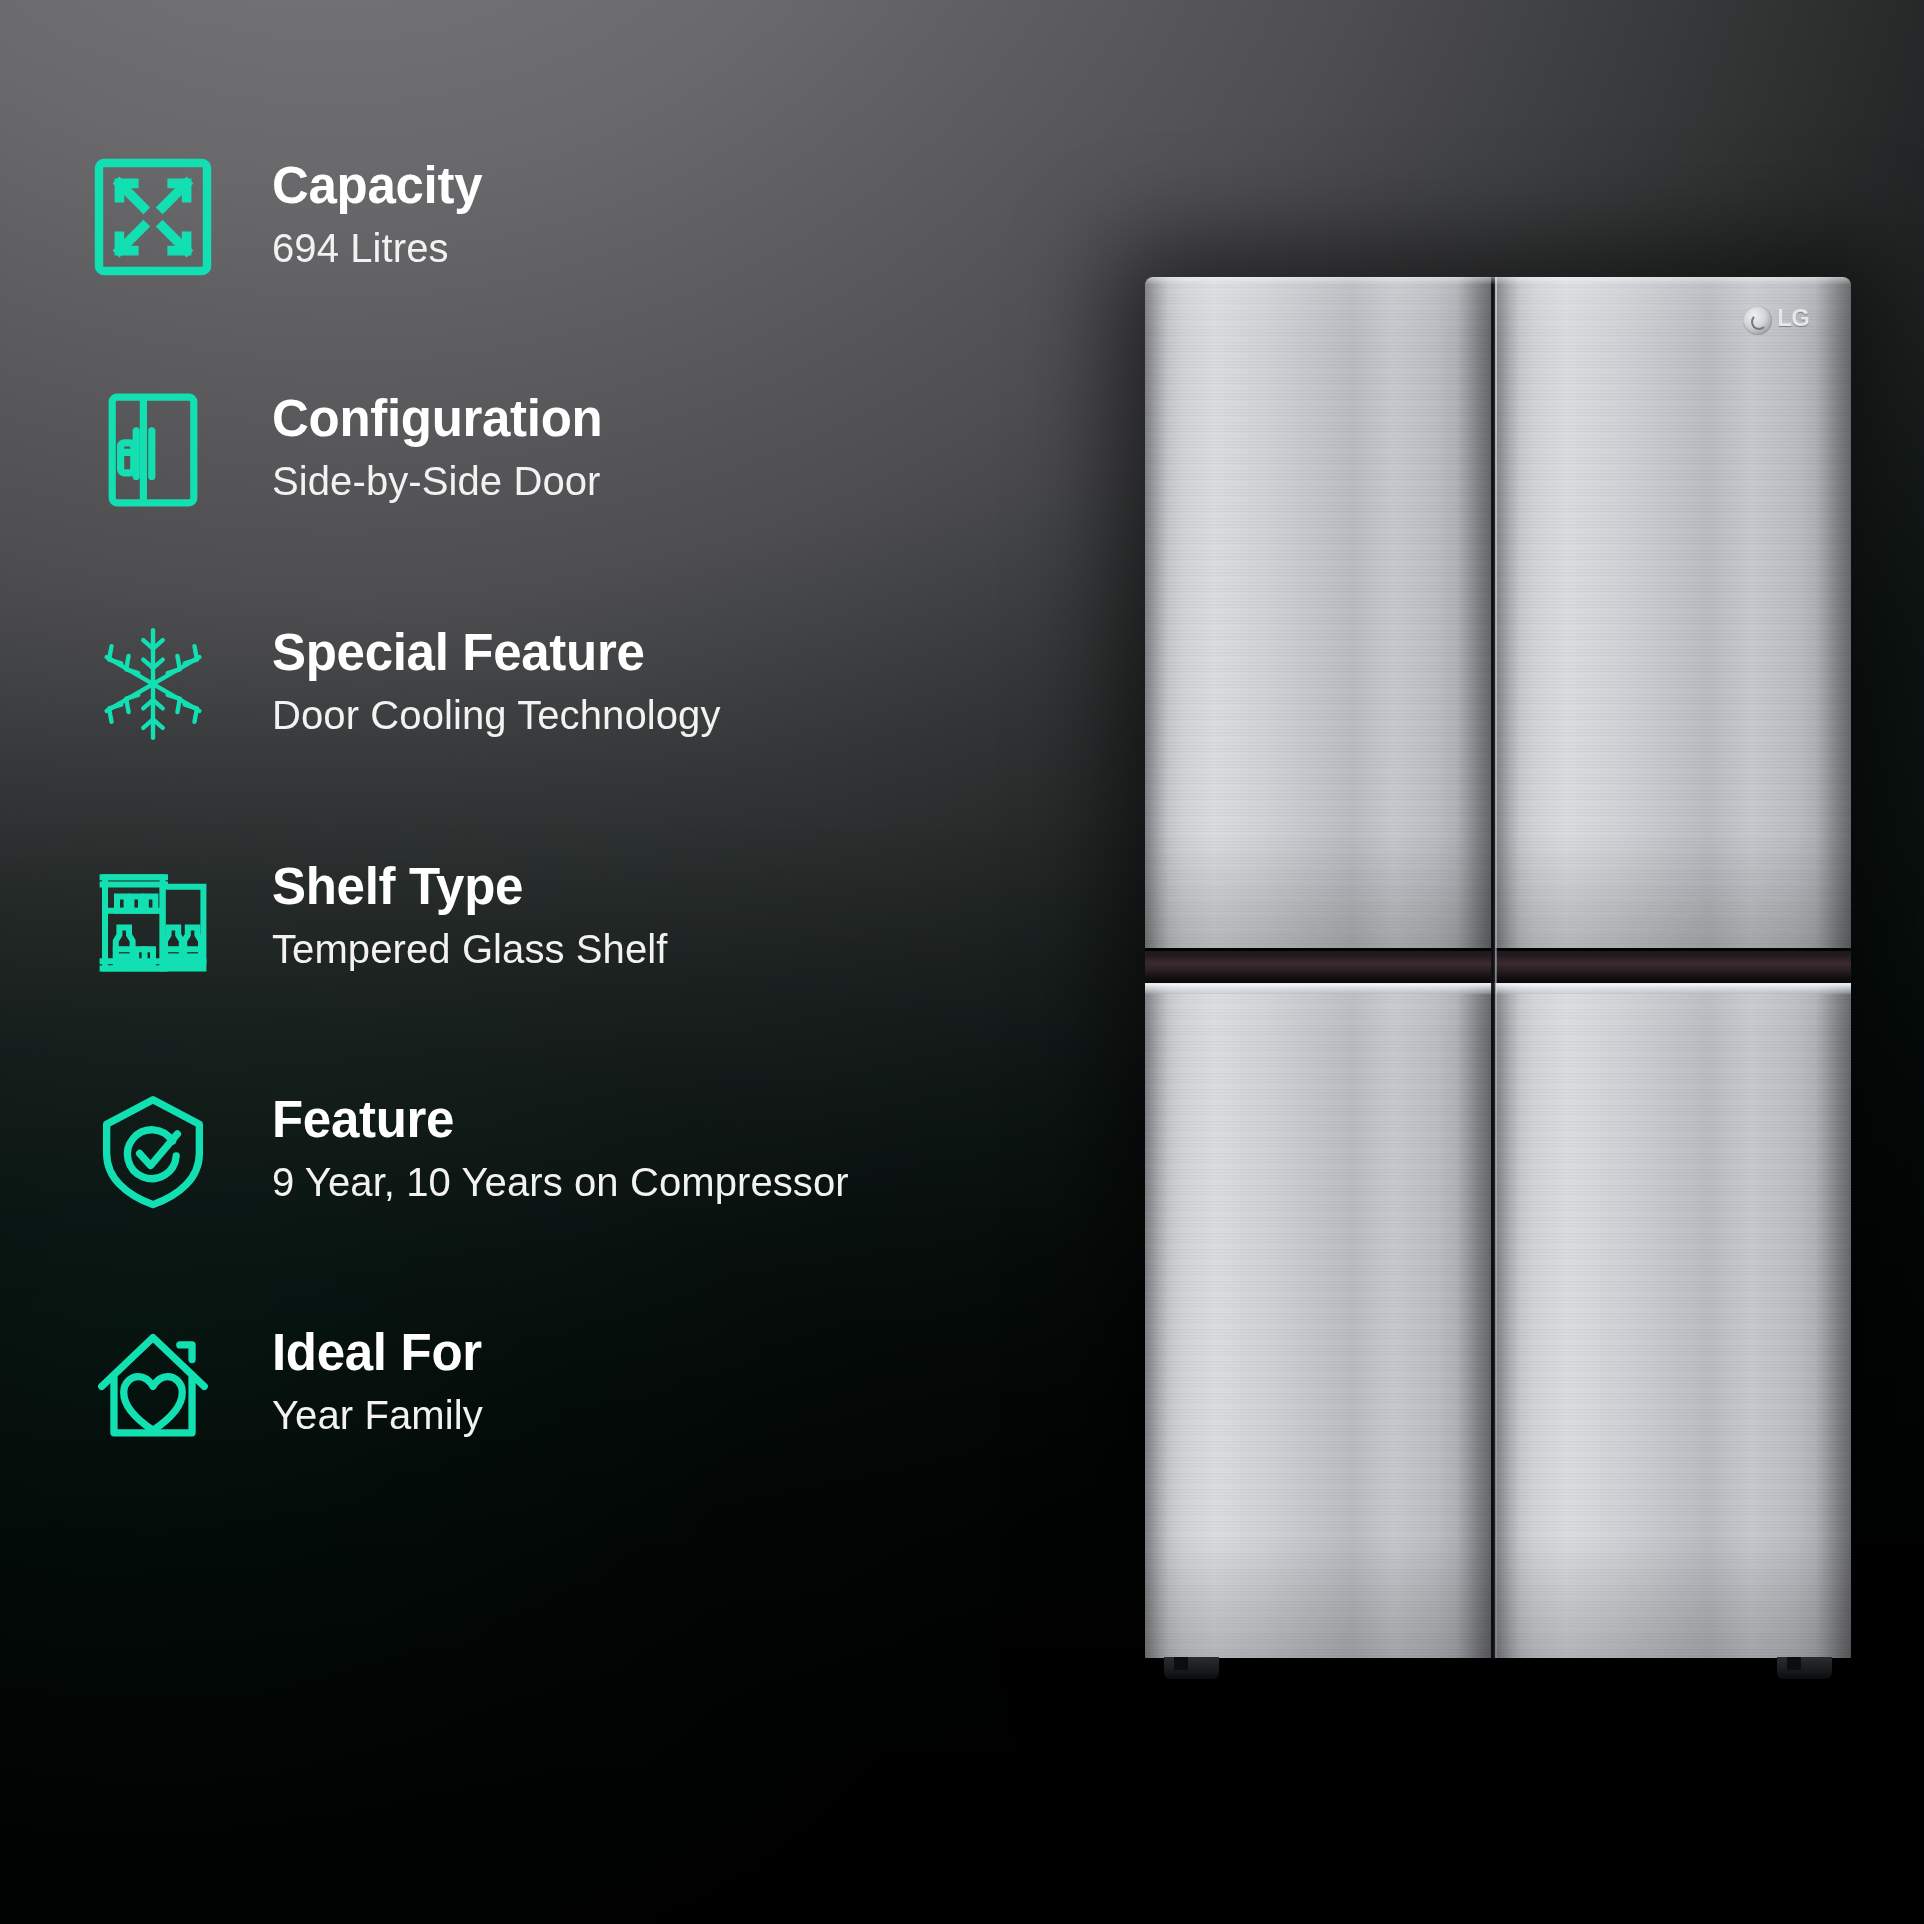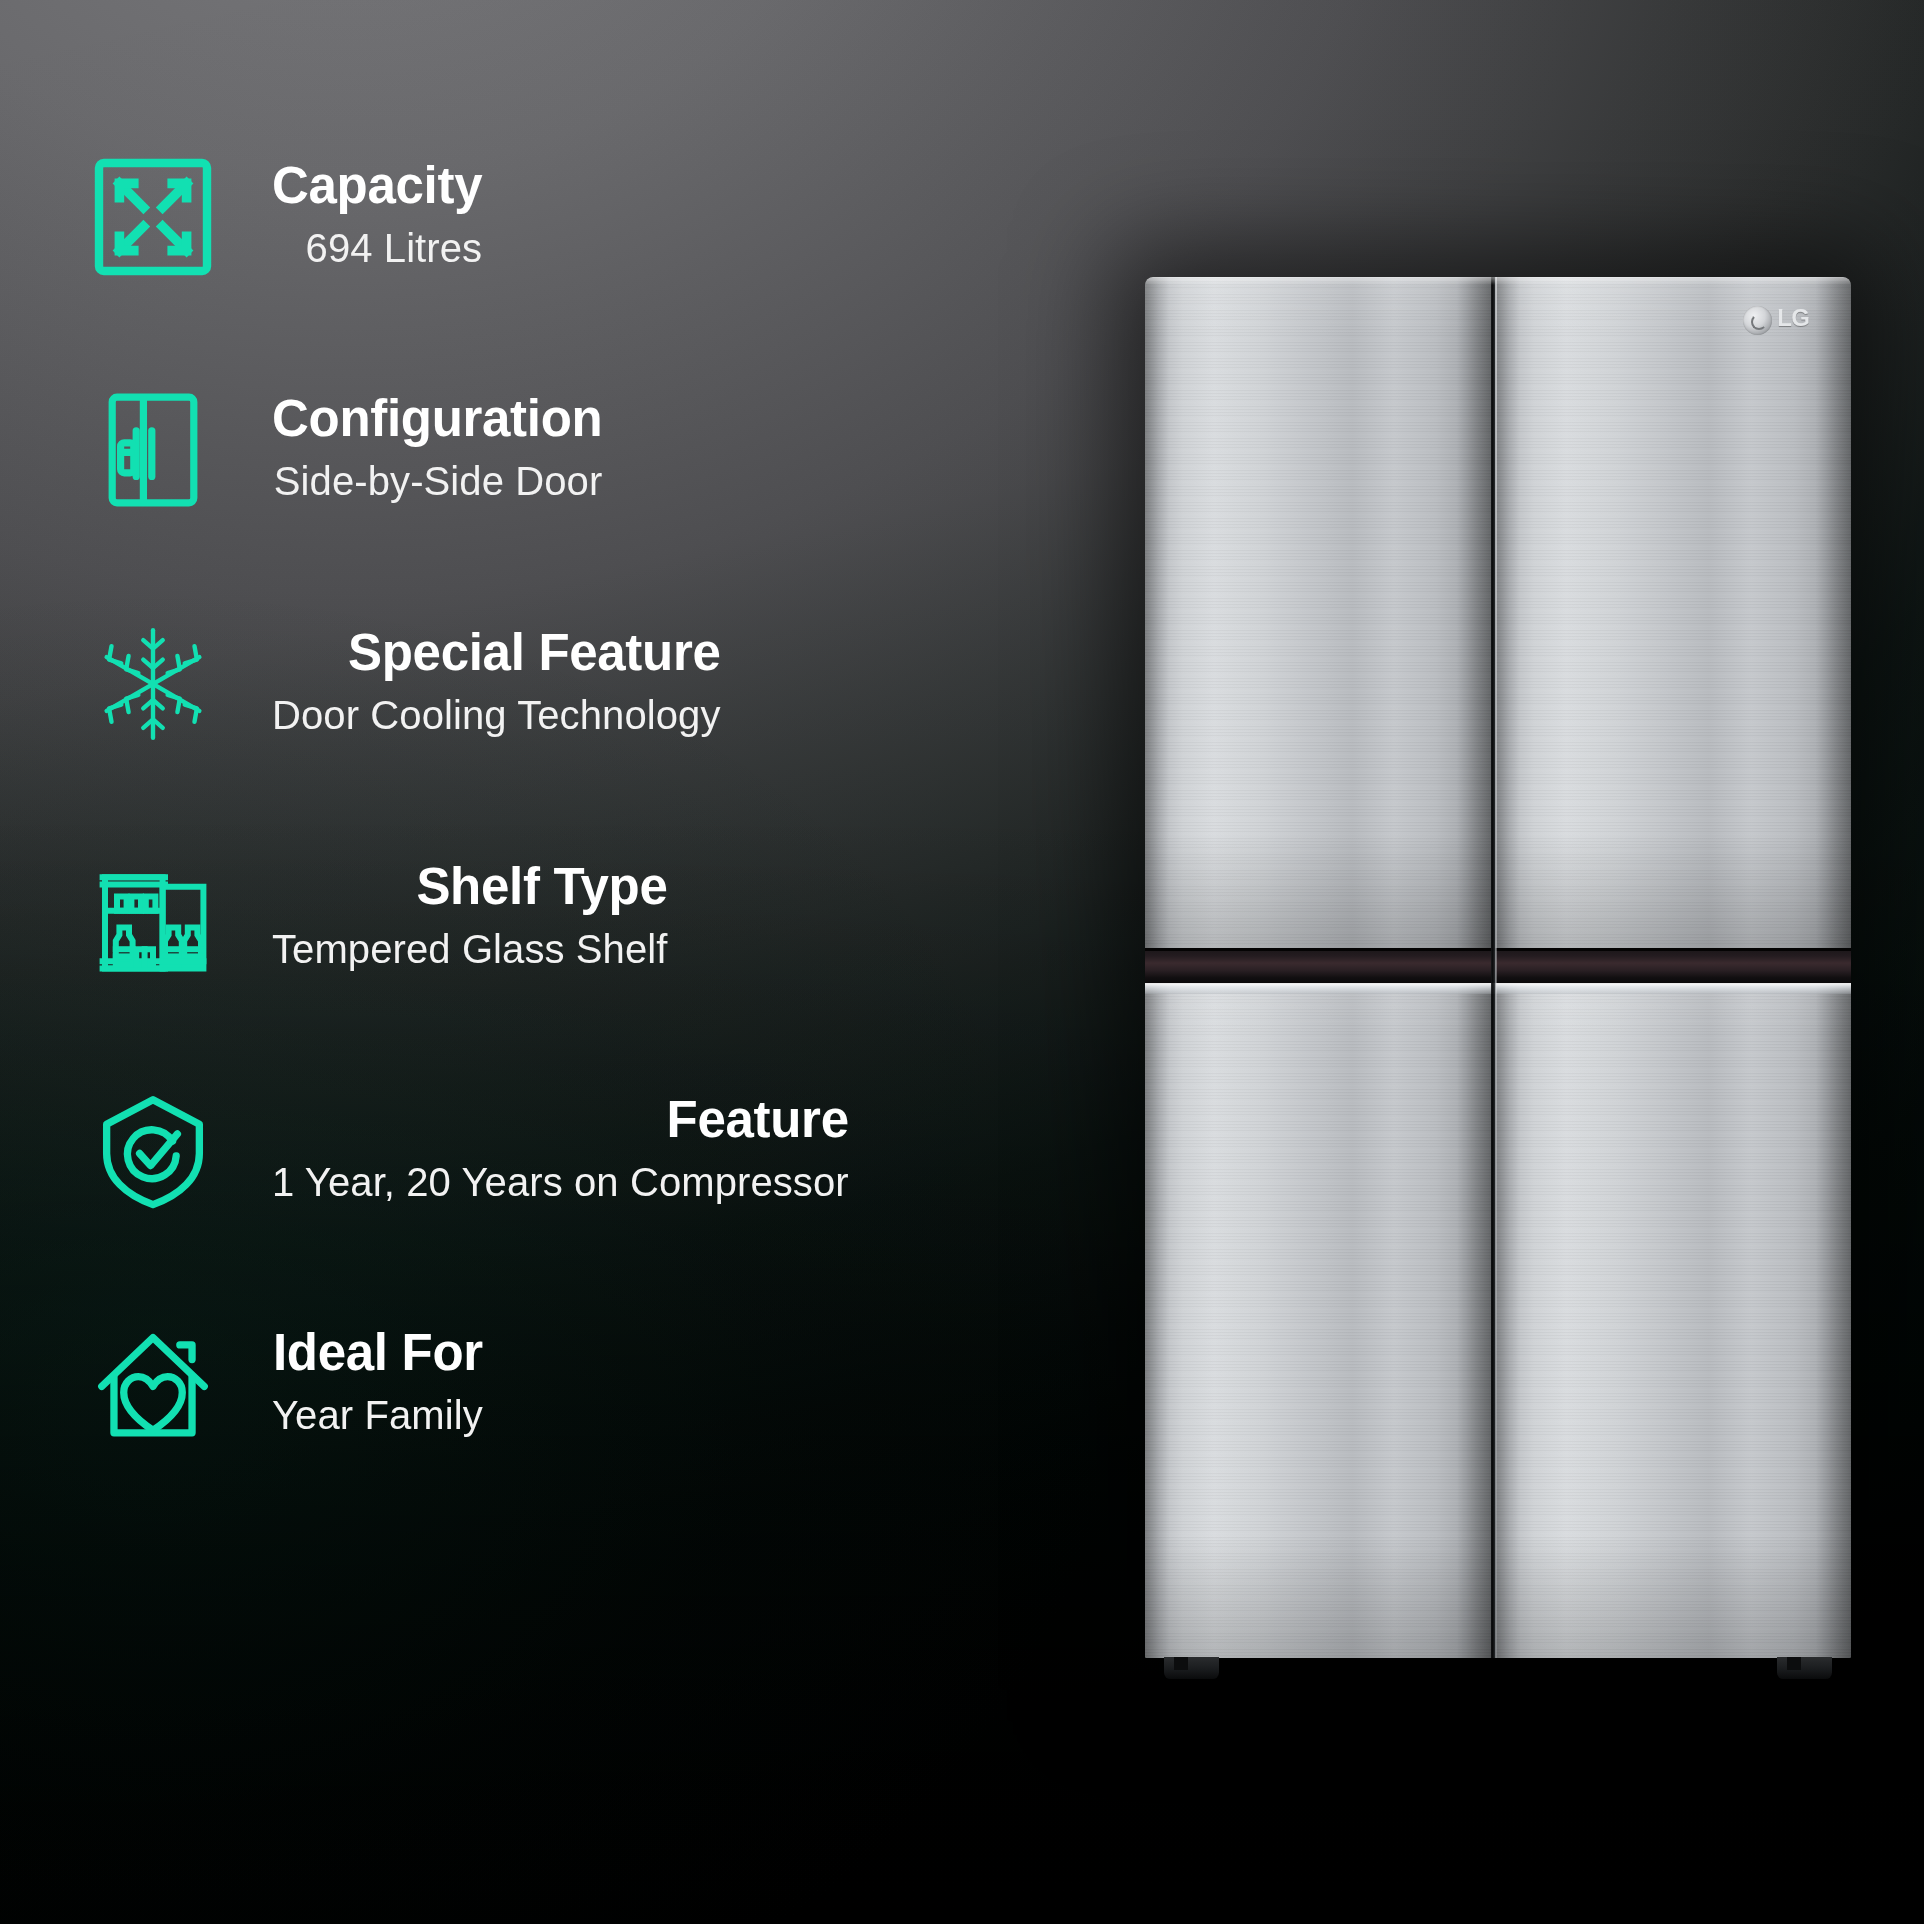--- a/index.html
+++ b/index.html
@@ -68,21 +68,20 @@
   .spec-icon {
     flex:0 0 138px;
     width:138px; height:138px;
     display:flex; align-items:center; justify-content:center;
   }
   .spec-icon svg { display:block; }
 
   .spec-text {
     padding-left:50px;
     padding-top:11.2px;
-    text-align:right;
   }
   .spec-title {
     font-size:51px;
     font-weight:bold;
     color:#ffffff;
     letter-spacing:-0.3px;
     line-height:1.04;
     white-space:nowrap;
   }
   .spec-value {
@@ -397,21 +396,21 @@
     <div class="spec-row r5">
       <div class="spec-icon">
         <svg width="122" height="122" viewBox="0 0 100 100" fill="none" stroke="#12E0B2" stroke-width="6" stroke-linecap="round" stroke-linejoin="round">
           <path d="M50 8 L88 28 V52 C88 72 72 86 50 94 C28 86 12 72 12 52 V28 Z"></path>
           <path d="M66 42 A20 20 0 1 0 69 54"></path>
           <path d="M39 52 L48 62 L70 36"></path>
         </svg>
       </div>
       <div class="spec-text">
         <div class="spec-title">Feature</div>
-        <div class="spec-value">1 Year, 20 Years on Compressor</div>
+        <div class="spec-value">9 Year, 10 Years on Compressor</div>
       </div>
     </div>
 
     <div class="spec-row r6">
       <div class="spec-icon">
         <svg width="122" height="122" viewBox="0 0 100 100" fill="none" stroke="#12E0B2" stroke-width="6" stroke-linecap="round" stroke-linejoin="round">
           <path d="M8 52 L50 12 L92 52"></path>
           <path d="M18 44 V90 H82 V44"></path>
           <path d="M72 18 H82 V30"></path>
           <path d="M50 88 C32 76 26 66 26 57 C26 49 32 44 38 44 C43 44 47 47 50 52 C53 47 57 44 62 44 C68 44 74 49 74 57 C74 66 68 76 50 88 Z"></path>

